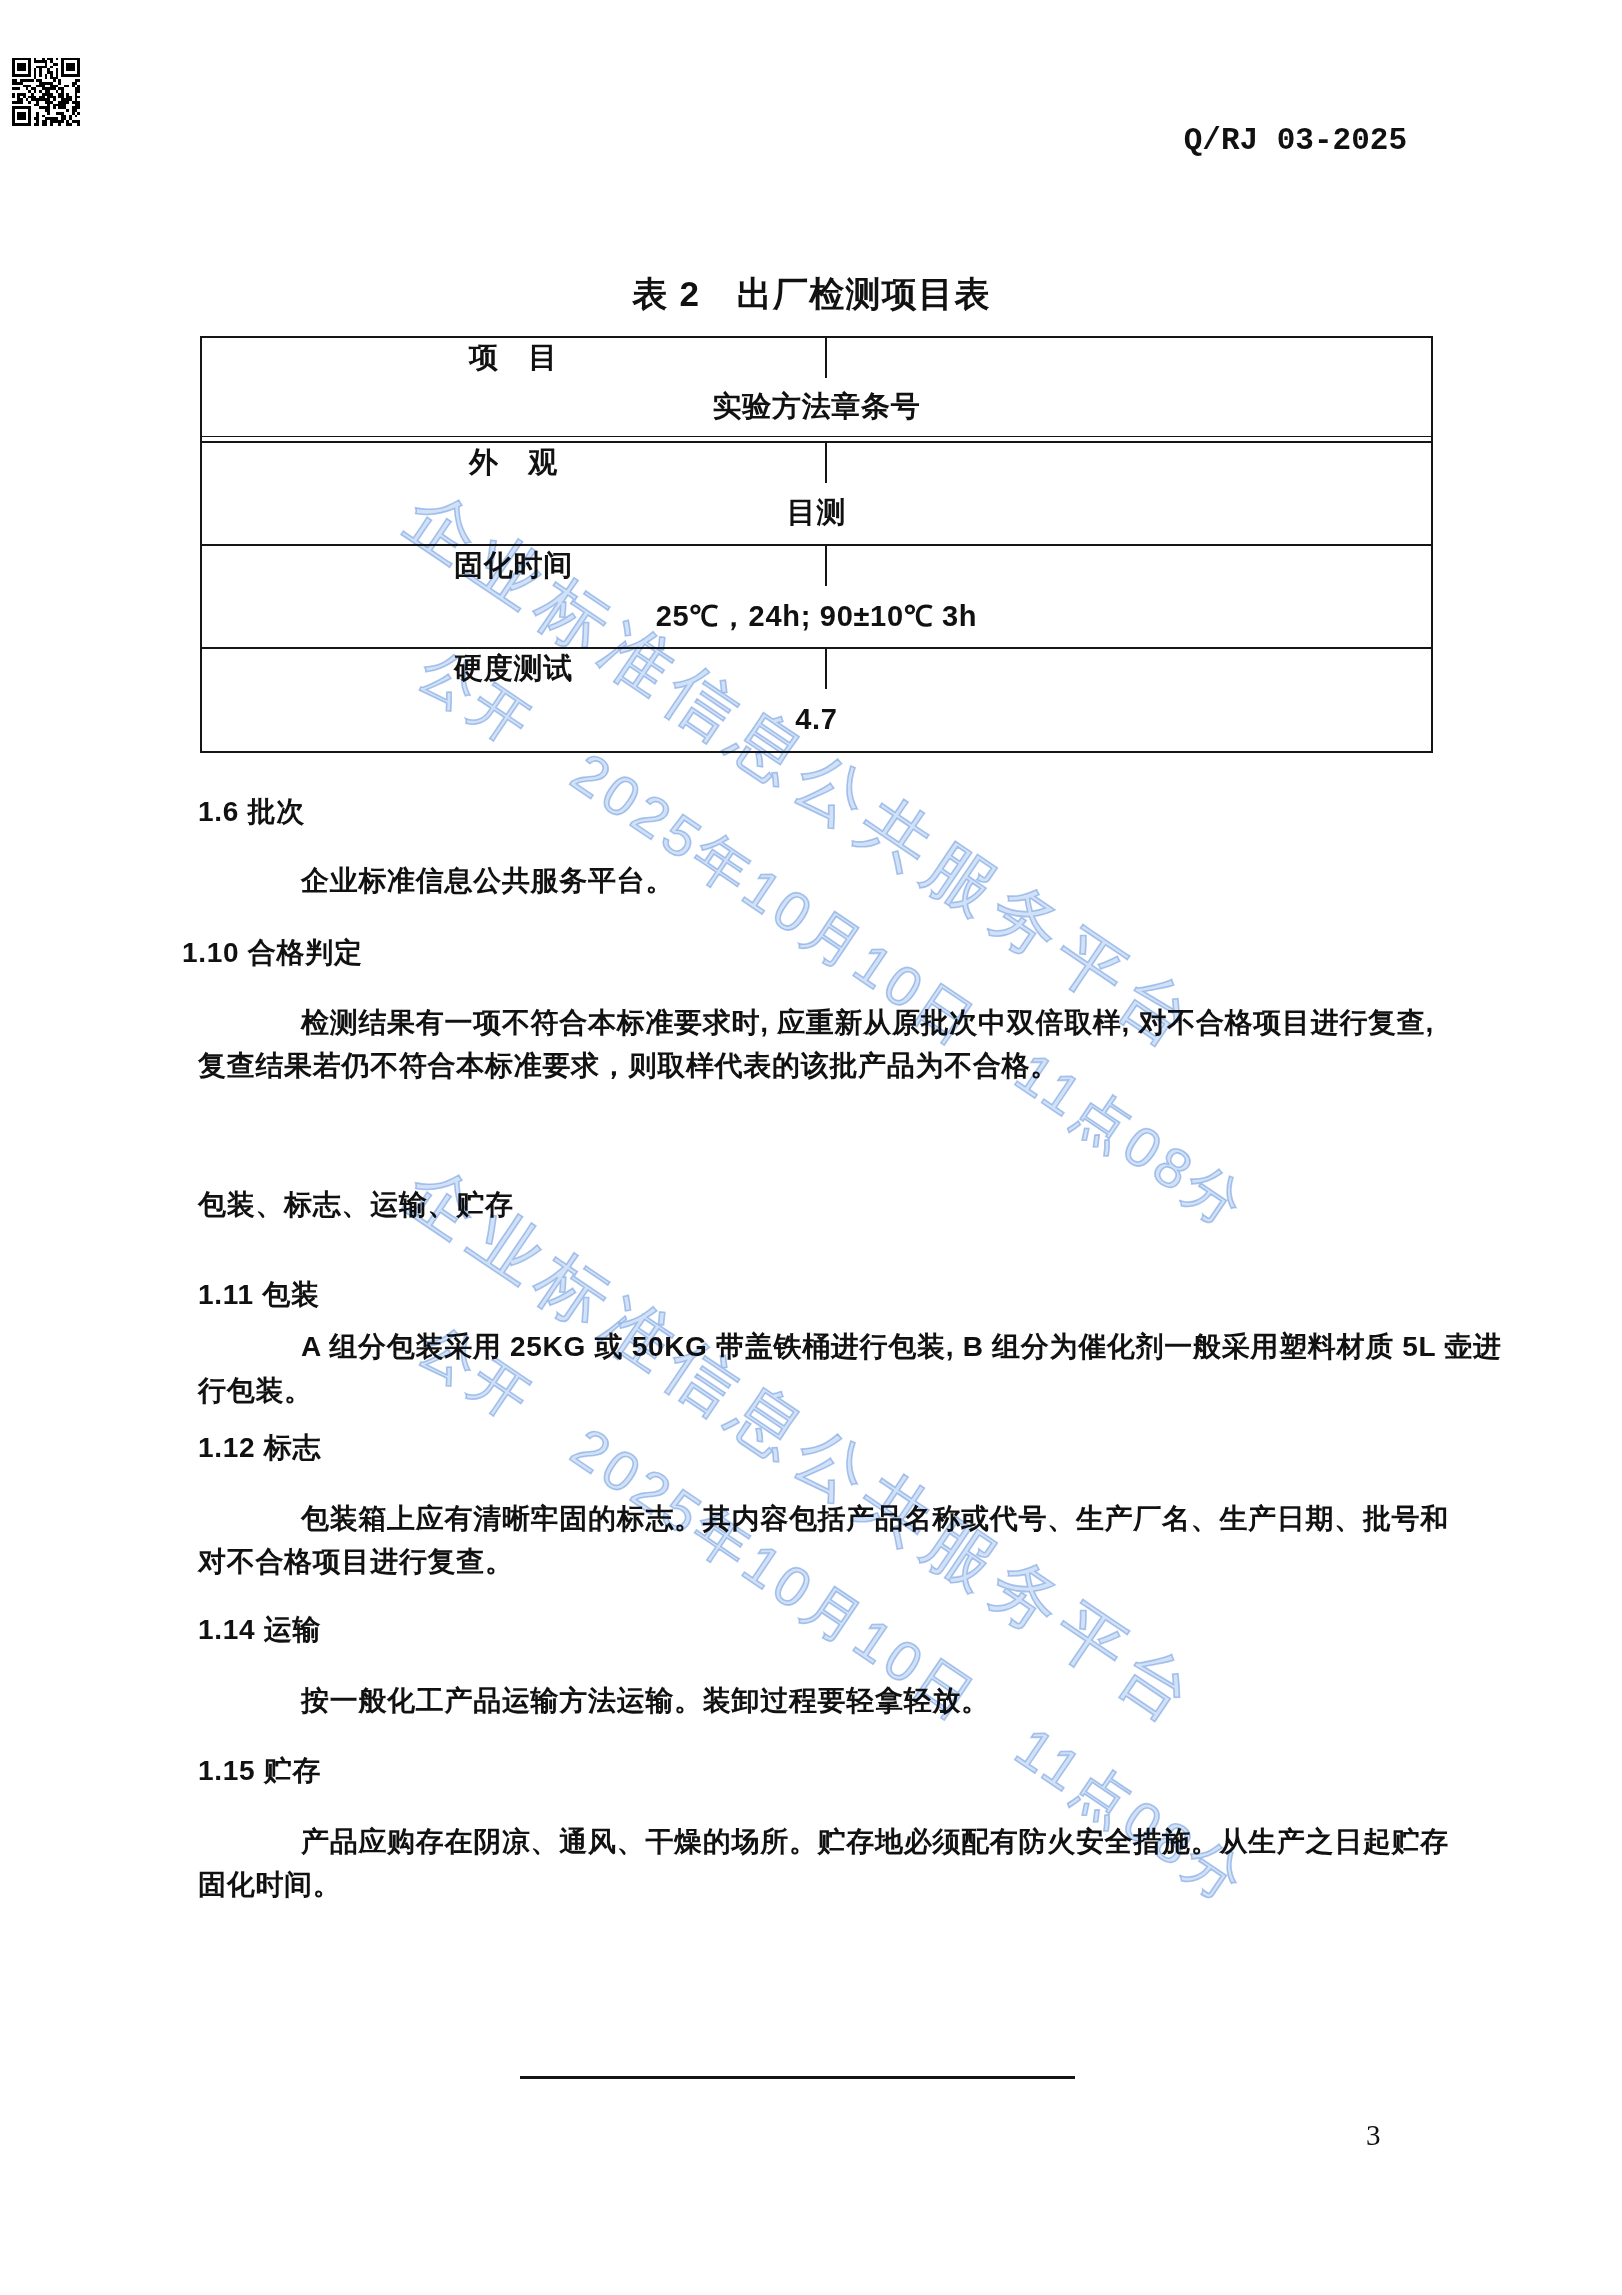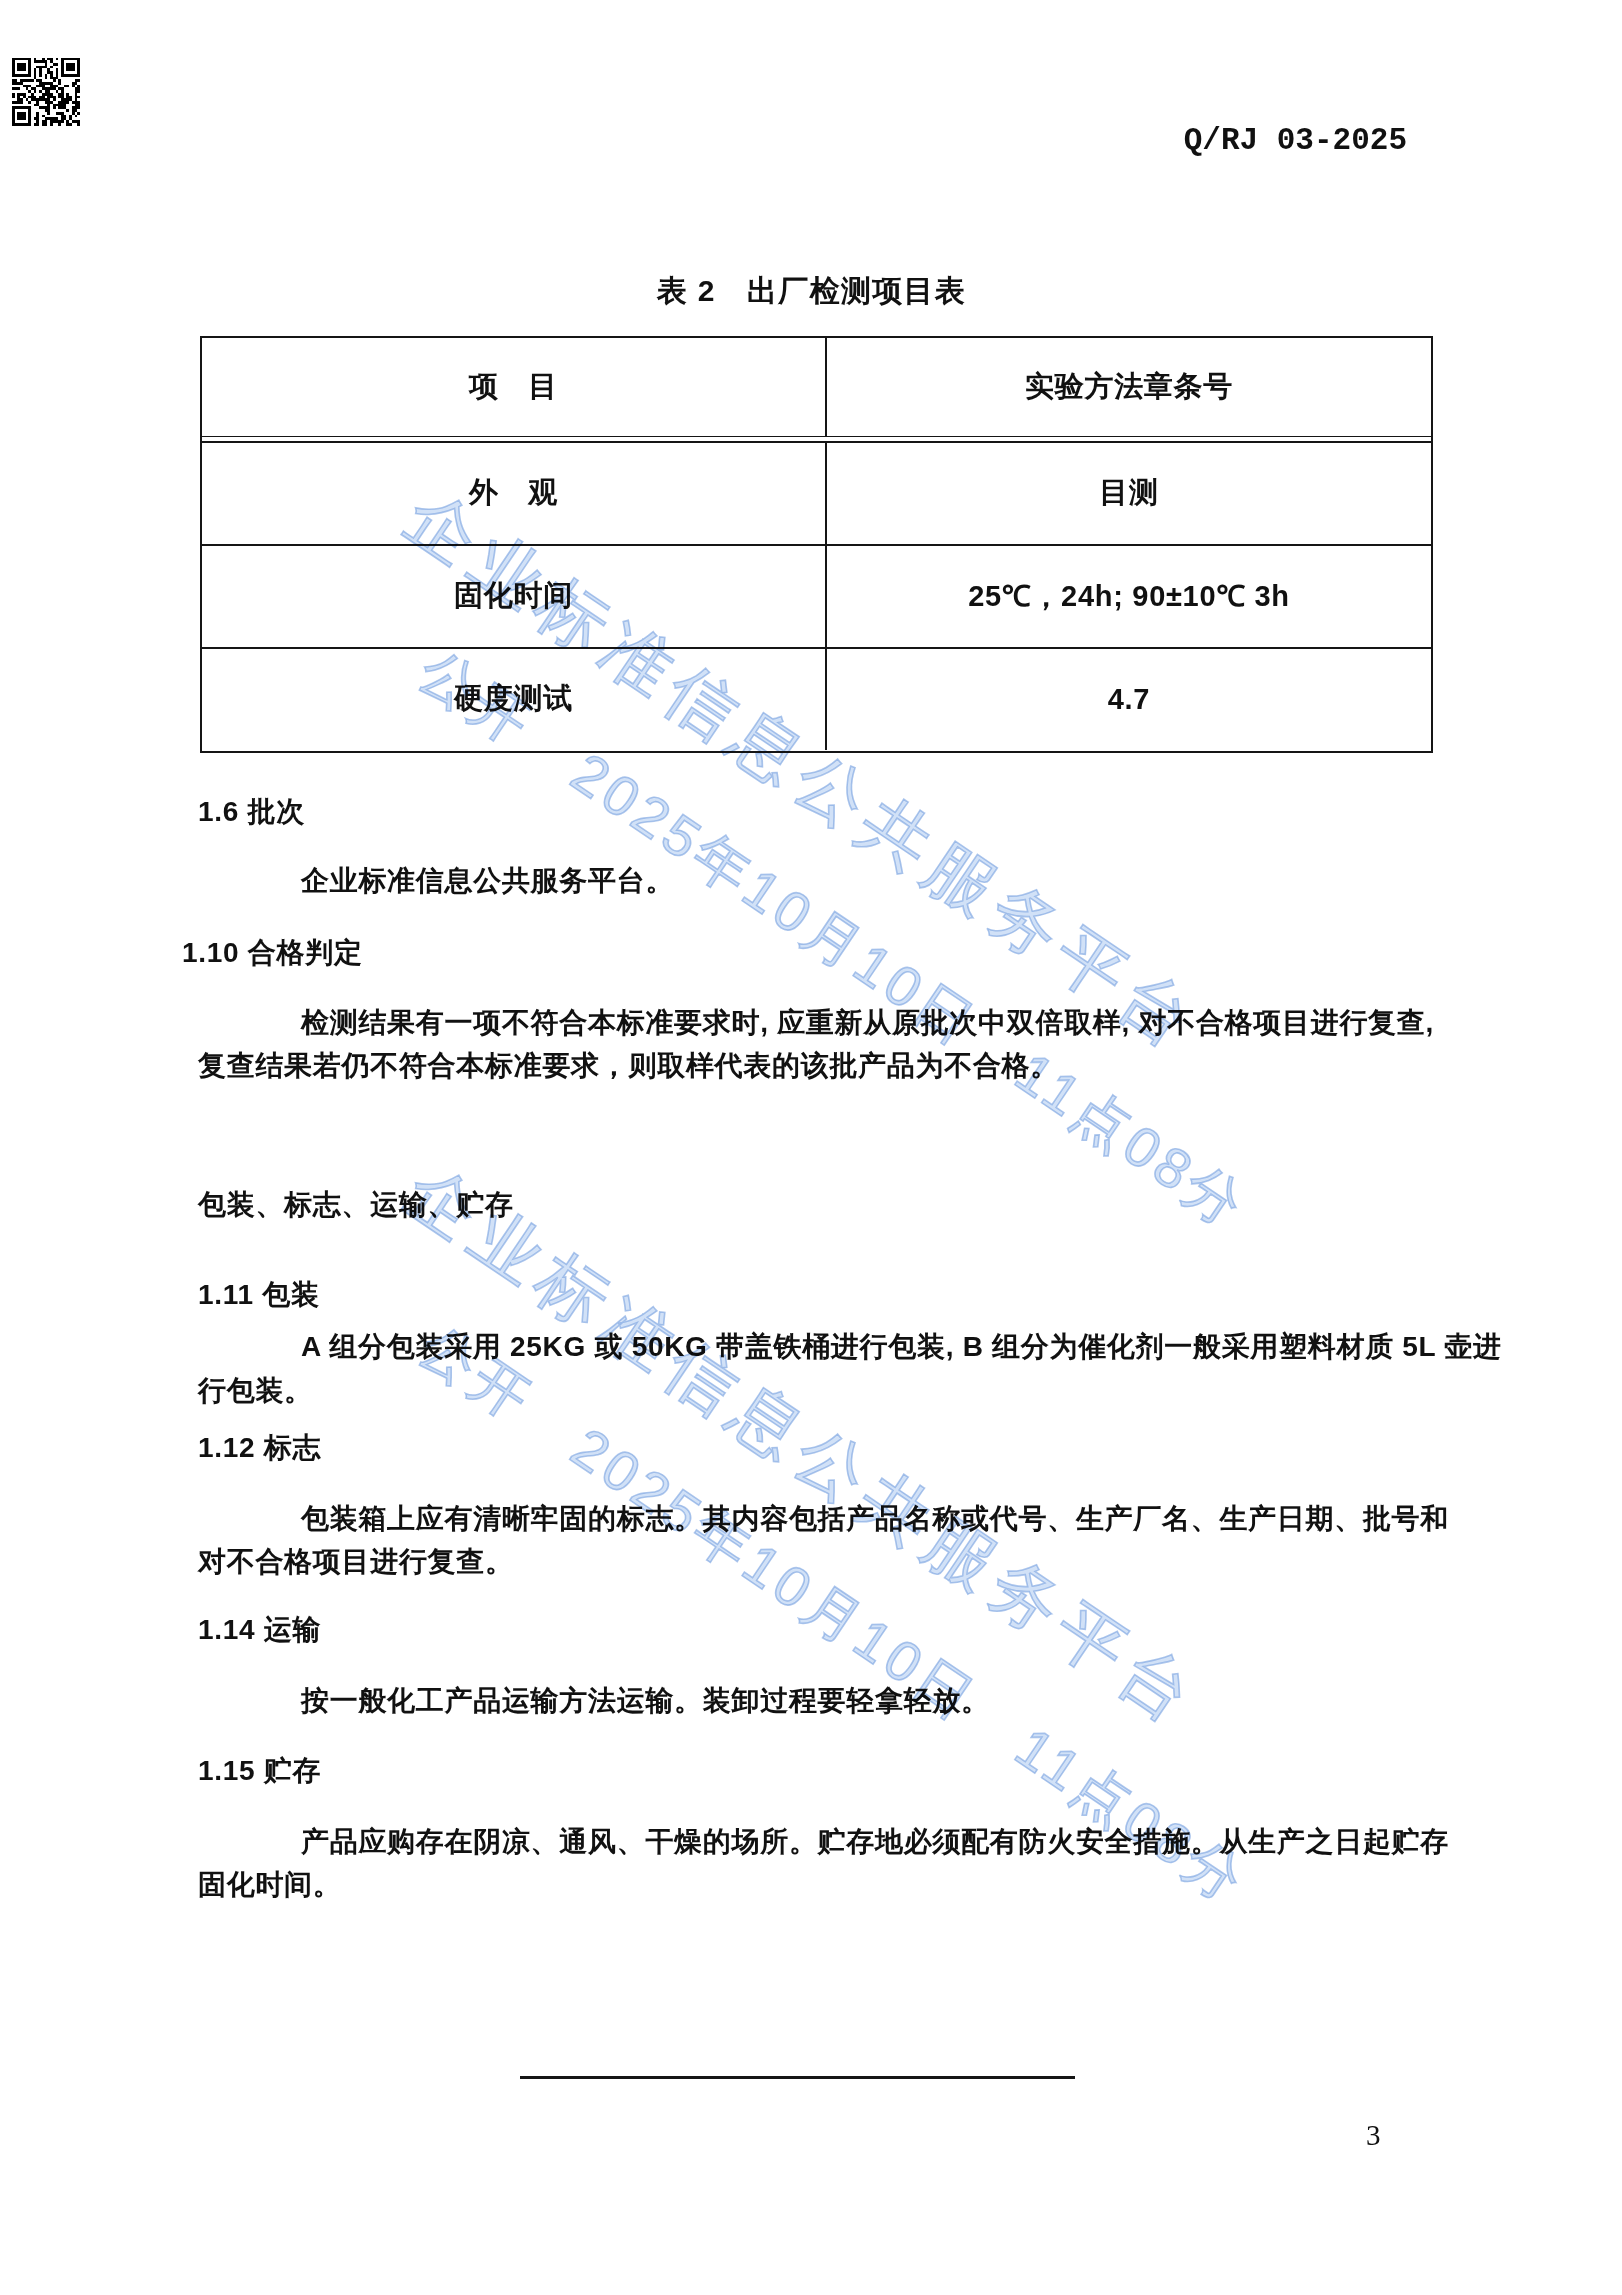--- a/index.html
+++ b/index.html
@@ -10,27 +10,27 @@
   
   #qr{position:absolute;left:11.8px;top:56px;width:68px;height:71px;}
   #doc-code{
     position:absolute;top:123px;right:216px;
     font-family:"Liberation Mono",monospace;font-weight:bold;
     font-size:31px;letter-spacing:0px;white-space:nowrap;
   }
   
   #tbl-caption{
     position:absolute;left:0;top:271px;width:1623px;text-align:center;
-    font-size:30px;font-weight:600;letter-spacing:1.3px;
+    font-size:35px;font-weight:600;letter-spacing:1.3px;
   }
   #dtable{
     position:absolute;left:200px;top:336px;width:1233px;height:417px;
     border:2px solid #151515;box-sizing:border-box;
   }
-  .drow{display:flex;width:100%;box-sizing:border-box;}
+  .drow{display:flex;width:100%;box-sizing:border-box;flex-direction:column;}
   .dcell{
     box-sizing:border-box;display:flex;align-items:center;justify-content:center;
     font-size:29px;font-weight:600;letter-spacing:0.7px;white-space:nowrap;
   }
   .dcell.left{width:625px;border-right:2px solid #151515;}
   .dcell.right{flex:1;}
   .row-h{height:98px;}
   .dbl-sep{height:6.5px;border-top:1.3px solid #151515;border-bottom:2px solid #151515;box-sizing:border-box;}
   .sep{height:2px;background:#151515;}
   .row-b{height:101px;}

